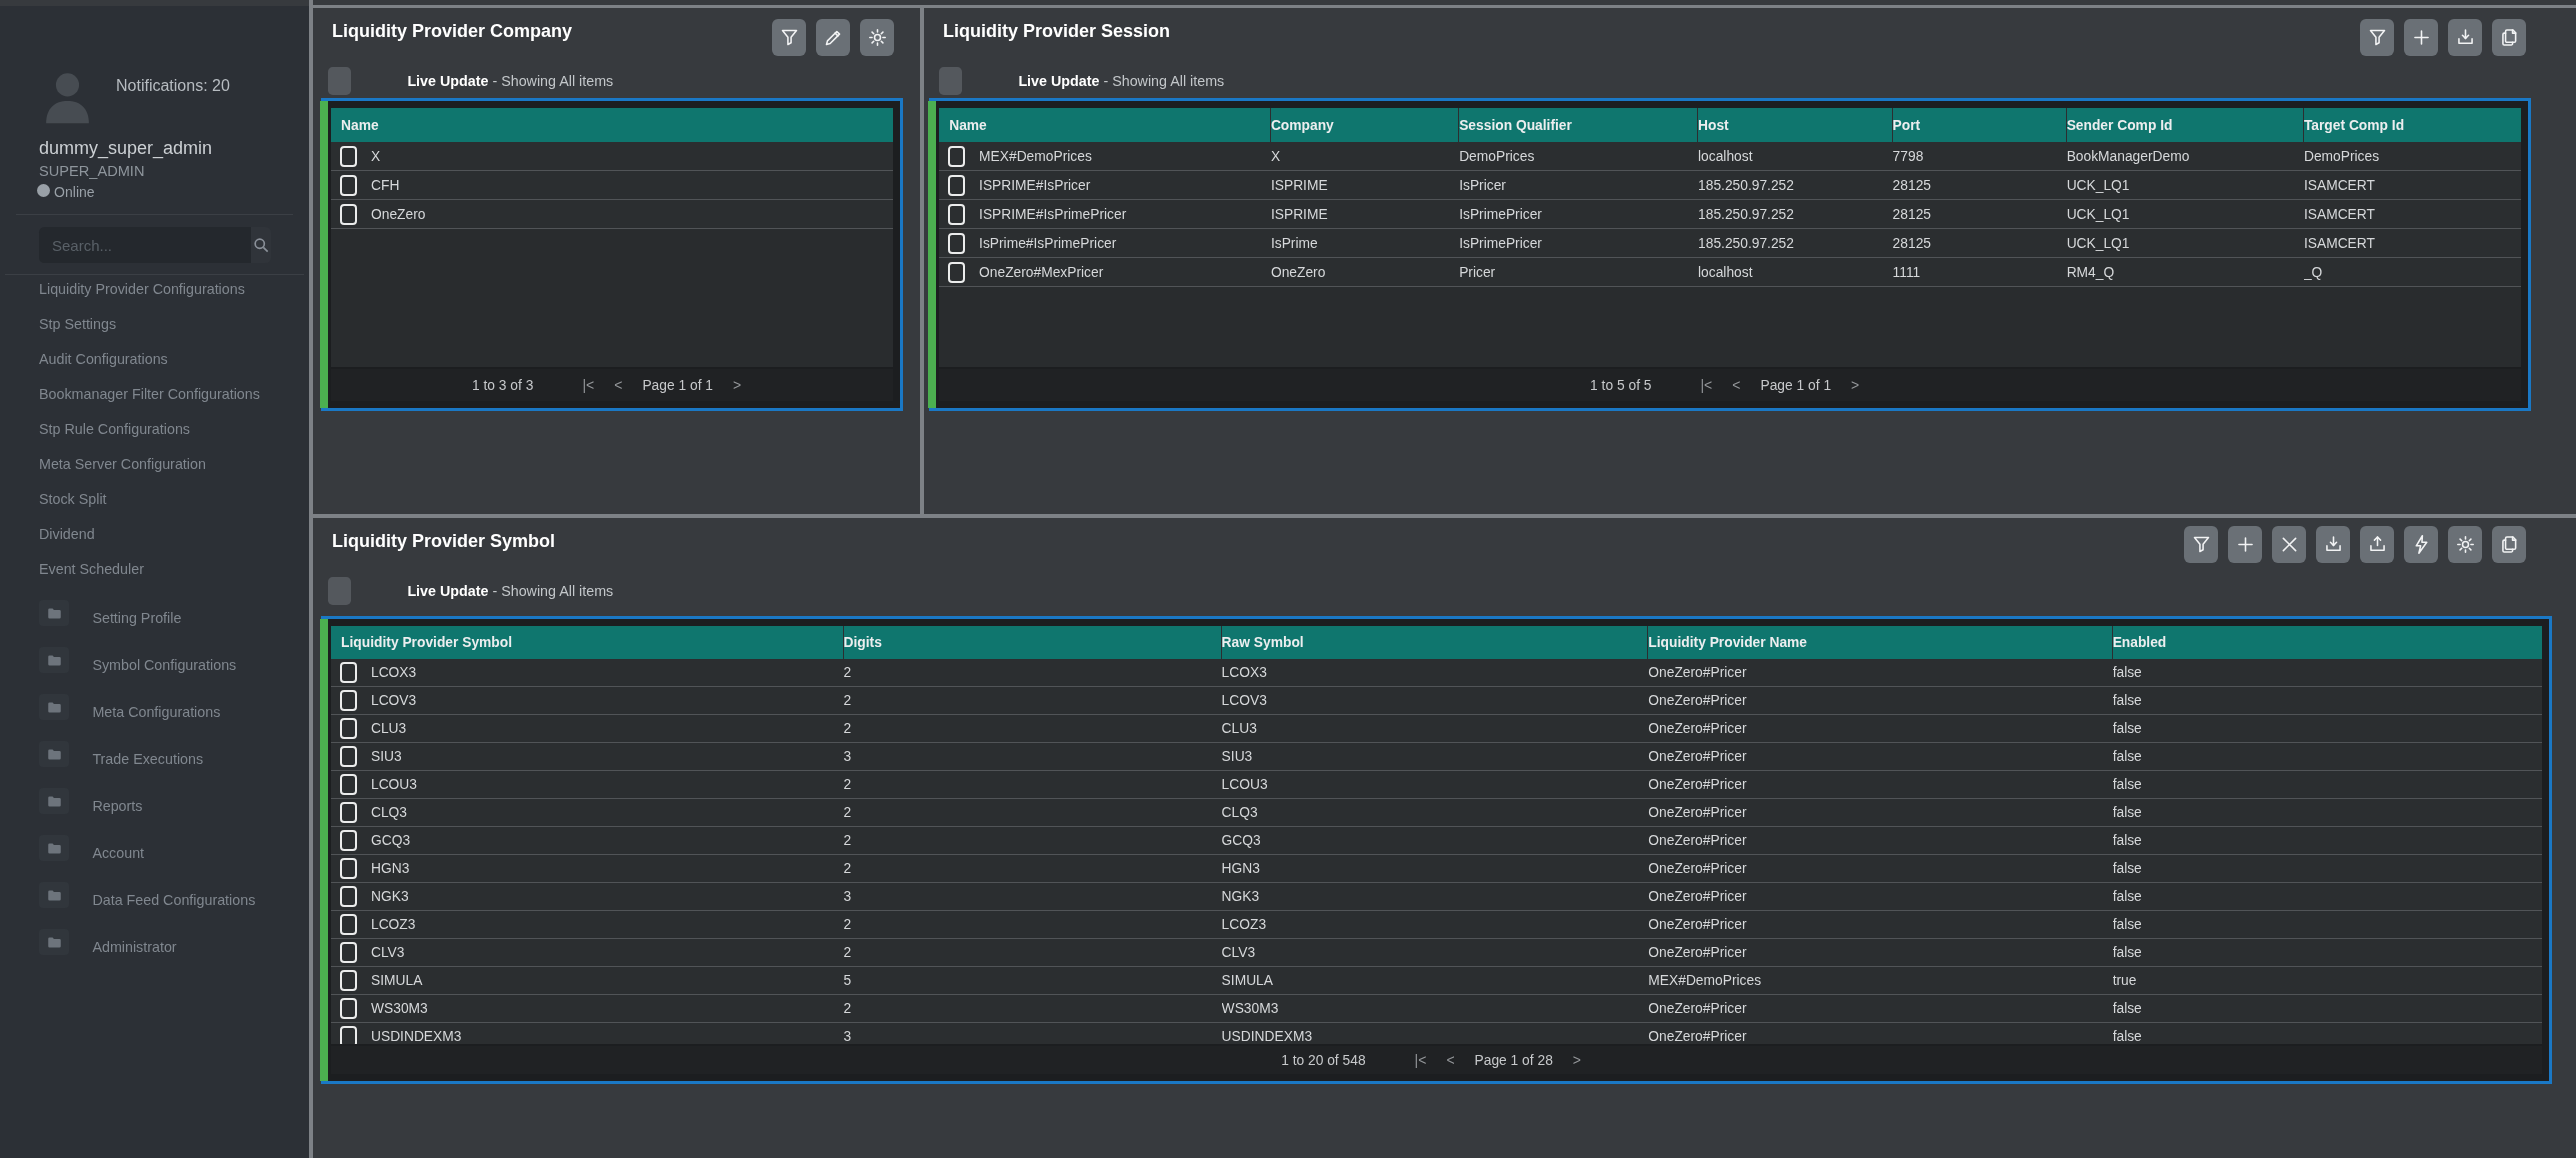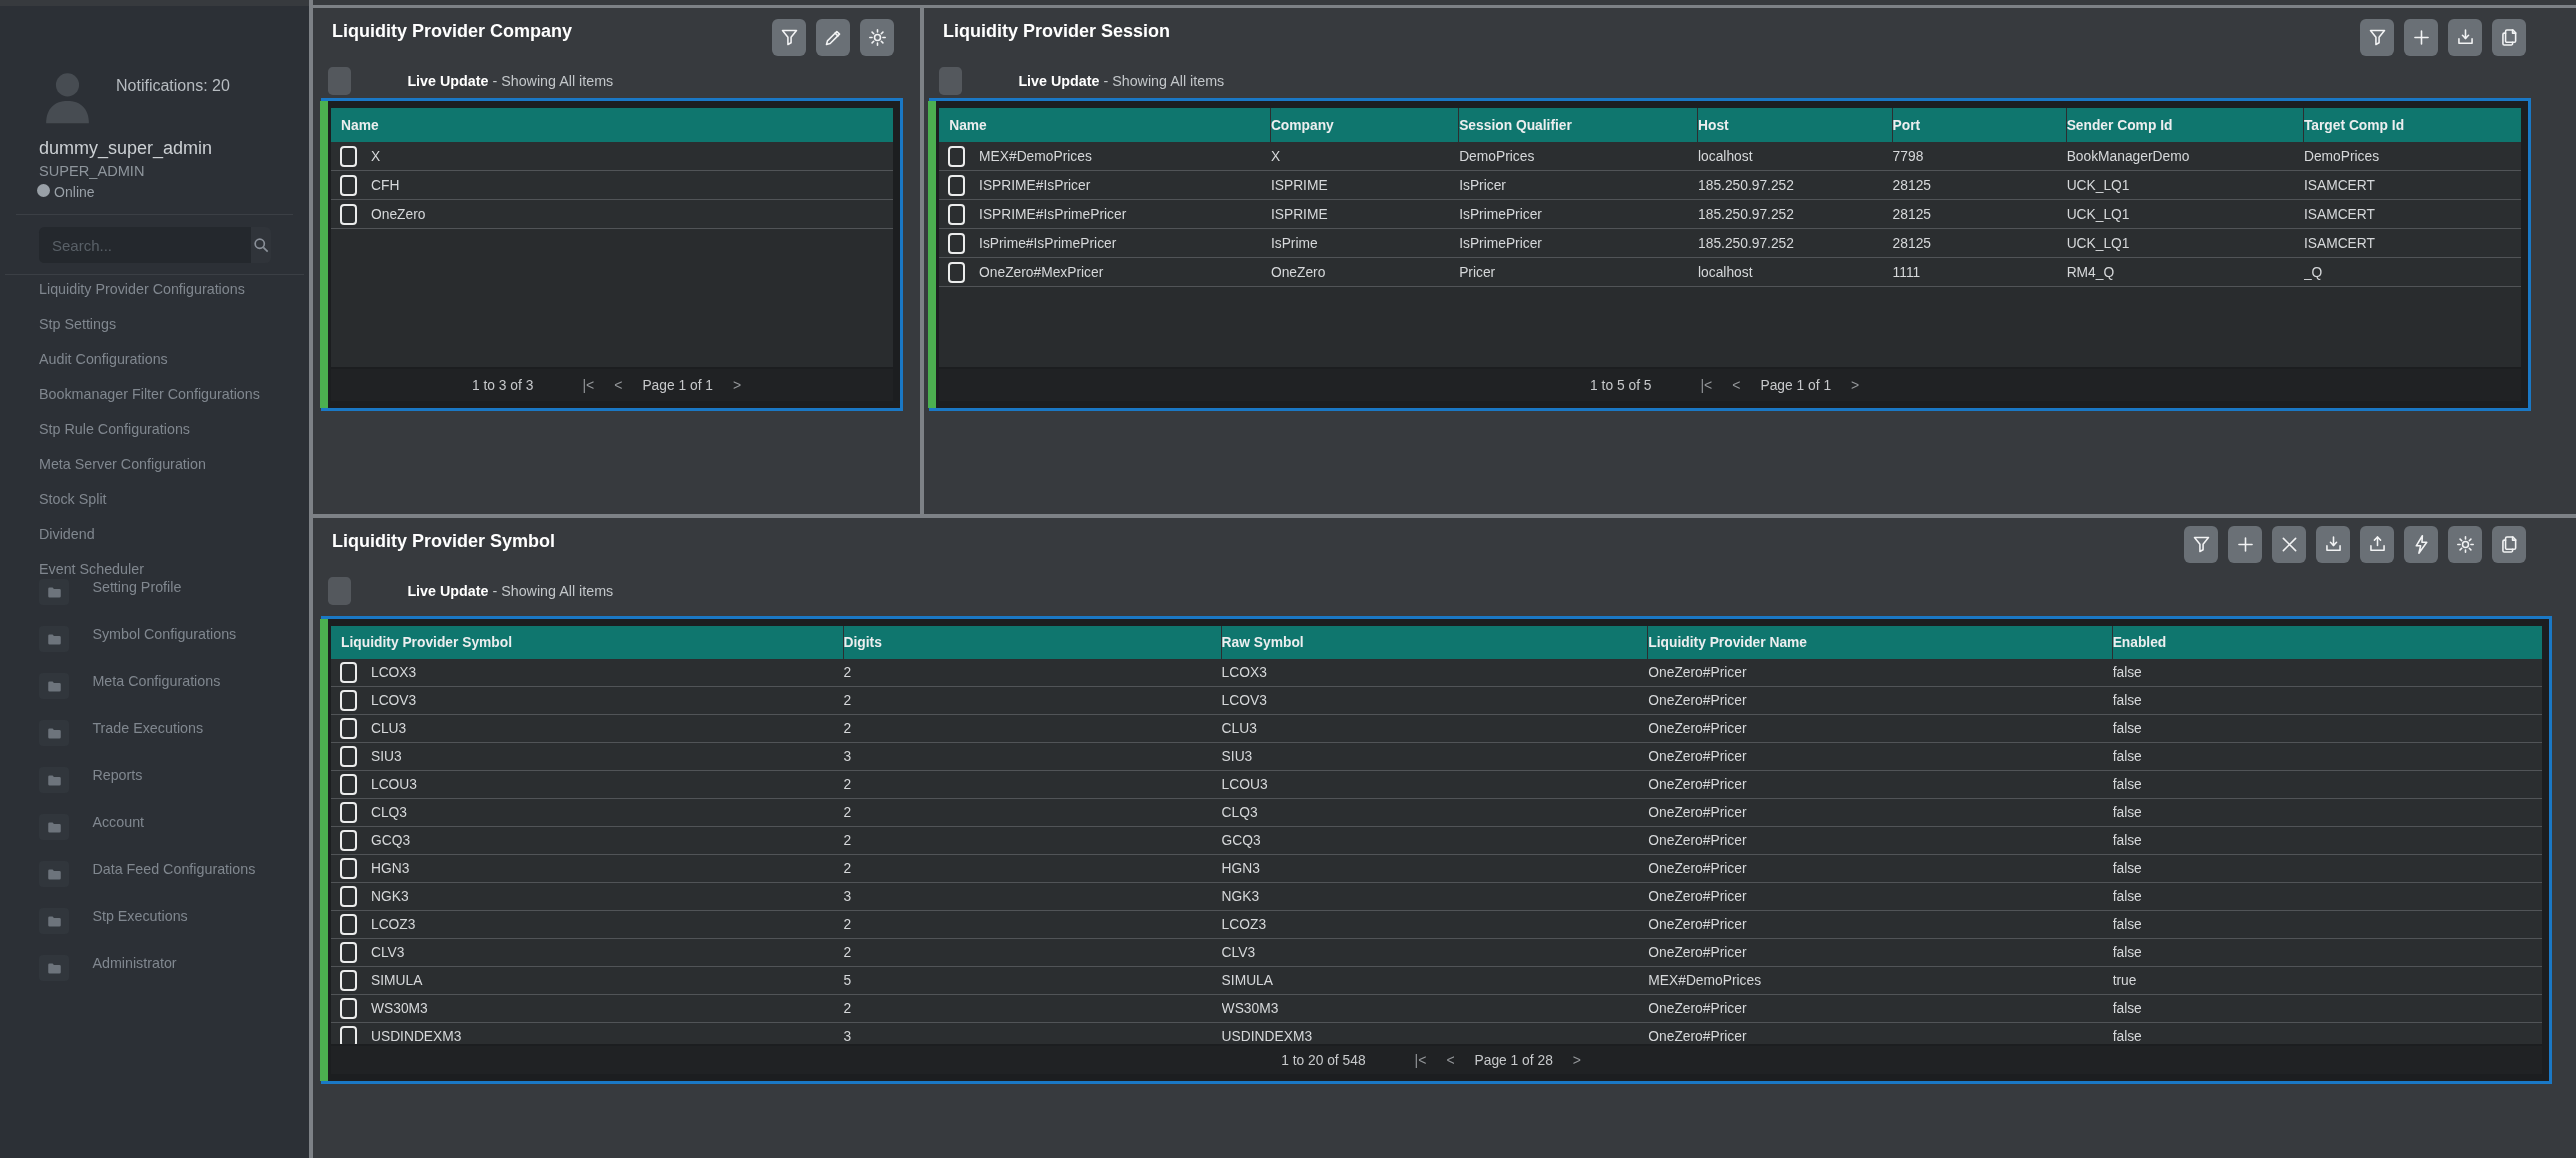--- a/index.html
+++ b/index.html
@@ -24,21 +24,21 @@
   .search-input { flex:1; background:transparent; border:none; outline:none; color:#aab0b6;
                   font-size:15px; padding:0 0 0 13px; font-family:"Liberation Sans",sans-serif; }
   .search-input::placeholder { color:#596067; }
   .search-btn { width:41px; height:36px; background:#30343a; border-radius:0 5.3px 5.3px 0;
                 display:flex; align-items:center; justify-content:center; }
 
   .menu { position:absolute; left:0; top:265px; width:100%; }
   .menu-item { height:35px; display:flex; align-items:center; padding-left:39px;
                font-size:14.3px; color:#80878f; cursor:default; }
   .fmenu { position:absolute; left:0; top:573px; width:100%; }
-  .fmenu-item { height:47px; display:flex; align-items:flex-start; padding-left:39px;
+  .fmenu-item { height:47px; display:flex; align-items:flex-end; padding-left:39px;
                 font-size:14.3px; color:#80878f; }
   .folder-box { width:30px; height:26px; background:#31363c; border-radius:4.1px;
                 display:flex; align-items:center; justify-content:center; margin-right:23.4px; }
 
   
   .main { position:absolute; left:313px; top:0; width:2263px; height:1159px; background:#373a3e; }
   .sp-top  { position:absolute; top:4.7px; left:0; right:0; height:3.5px; background:#7d8186; }
   .sp-midv { position:absolute; top:8.2px; left:607px; width:4.1px; height:506px; background:#7d8186; }
   .sp-midh { position:absolute; top:514px; left:0; right:0; height:3.5px; background:#7d8186; }
 
@@ -192,28 +192,20 @@
           </svg>
         </span>
         <span>Data Feed Configurations</span>
       </div>
       <div class="fmenu-item">
         <span class="folder-box">
           <svg width="15" height="13" viewBox="0 0 24 20">
             <path d="M2 4a2 2 0 0 1 2-2h5l2 2.5h9a2 2 0 0 1 2 2V16a2 2 0 0 1-2 2H4a2 2 0 0 1-2-2z" fill="#6d747c"></path>
           </svg>
         </span>
-        <span>Stp Executions</span>
-      </div>
-      <div class="fmenu-item">
-        <span class="folder-box">
-          <svg width="15" height="13" viewBox="0 0 24 20">
-            <path d="M2 4a2 2 0 0 1 2-2h5l2 2.5h9a2 2 0 0 1 2 2V16a2 2 0 0 1-2 2H4a2 2 0 0 1-2-2z" fill="#6d747c"></path>
-          </svg>
-        </span>
         <span>Administrator</span>
       </div>
     </div>
 </div>
 <div class="v-splitter"></div>
 
 <div class="main">
   <div class="sp-top"></div>
   <div class="sp-midv"></div>
   <div class="sp-midh"></div>

